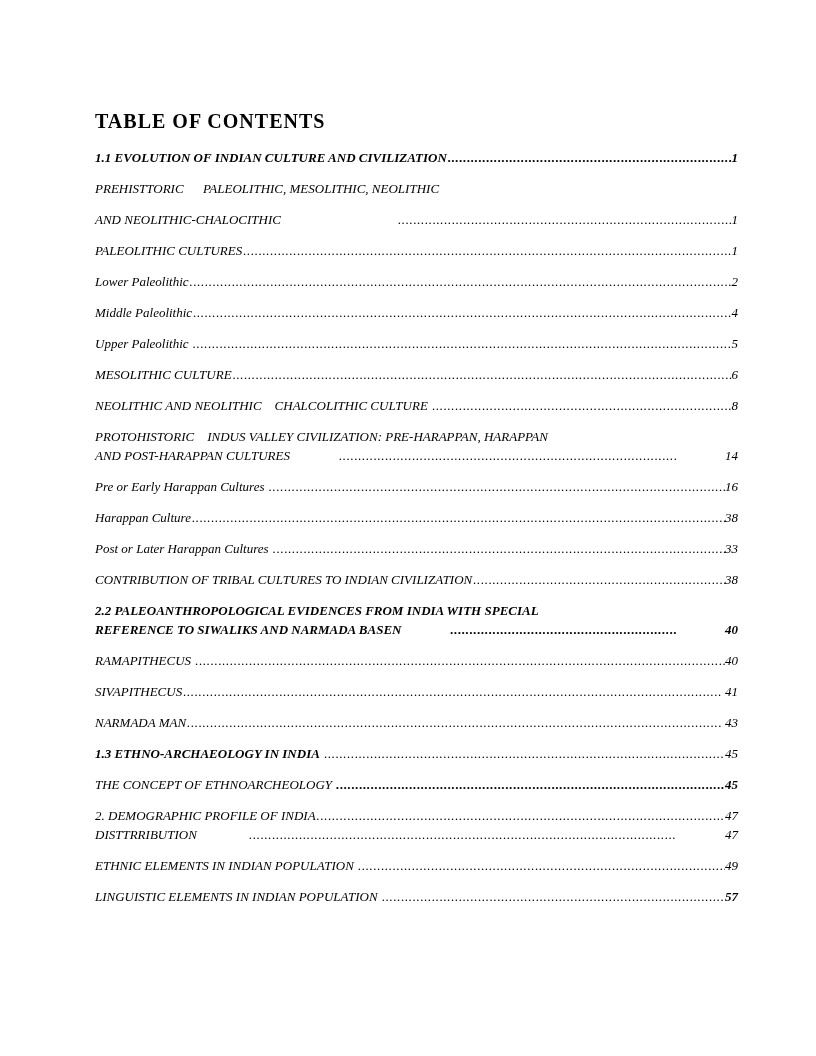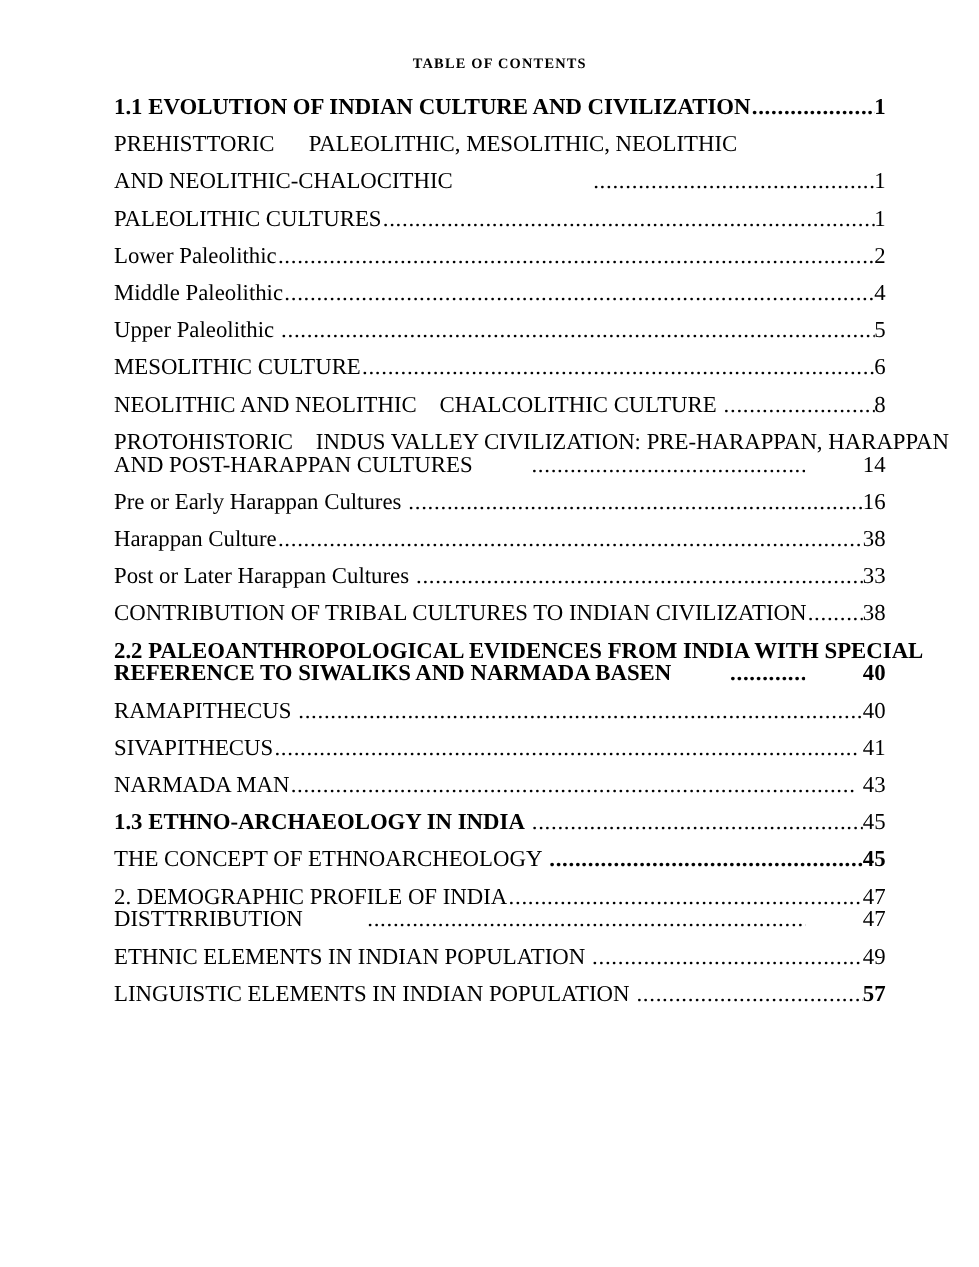--- a/index.html
+++ b/index.html
@@ -12,36 +12,36 @@
     color: #000000;
     font-family: "Liberation Serif", serif;
   }
   .page {
     position: absolute;
     left: 95px;
     top: 0;
     width: 643px;
   }
   .title {
-    padding-top: 44px;
-    font-size: 12px;
+    padding-top: 112px;
+    font-size: 20px;
     line-height: 19px;
     font-weight: bold;
     letter-spacing: 1px;
-    text-align: center;
   }
   .entries {
     margin-top: 17px;
   }
   .row {
     display: flex;
     align-items: center;
-    font-size: 19px;
+    font-size: 13px;
     line-height: 19px;
     margin-top: 12px;
+    font-style: italic;
   }
   .row.cont {
     margin-top: 0;
     gap: 48px;
   }
   .row .txt {
     white-space: pre;
     flex: none;
   }
   .row .gap {

